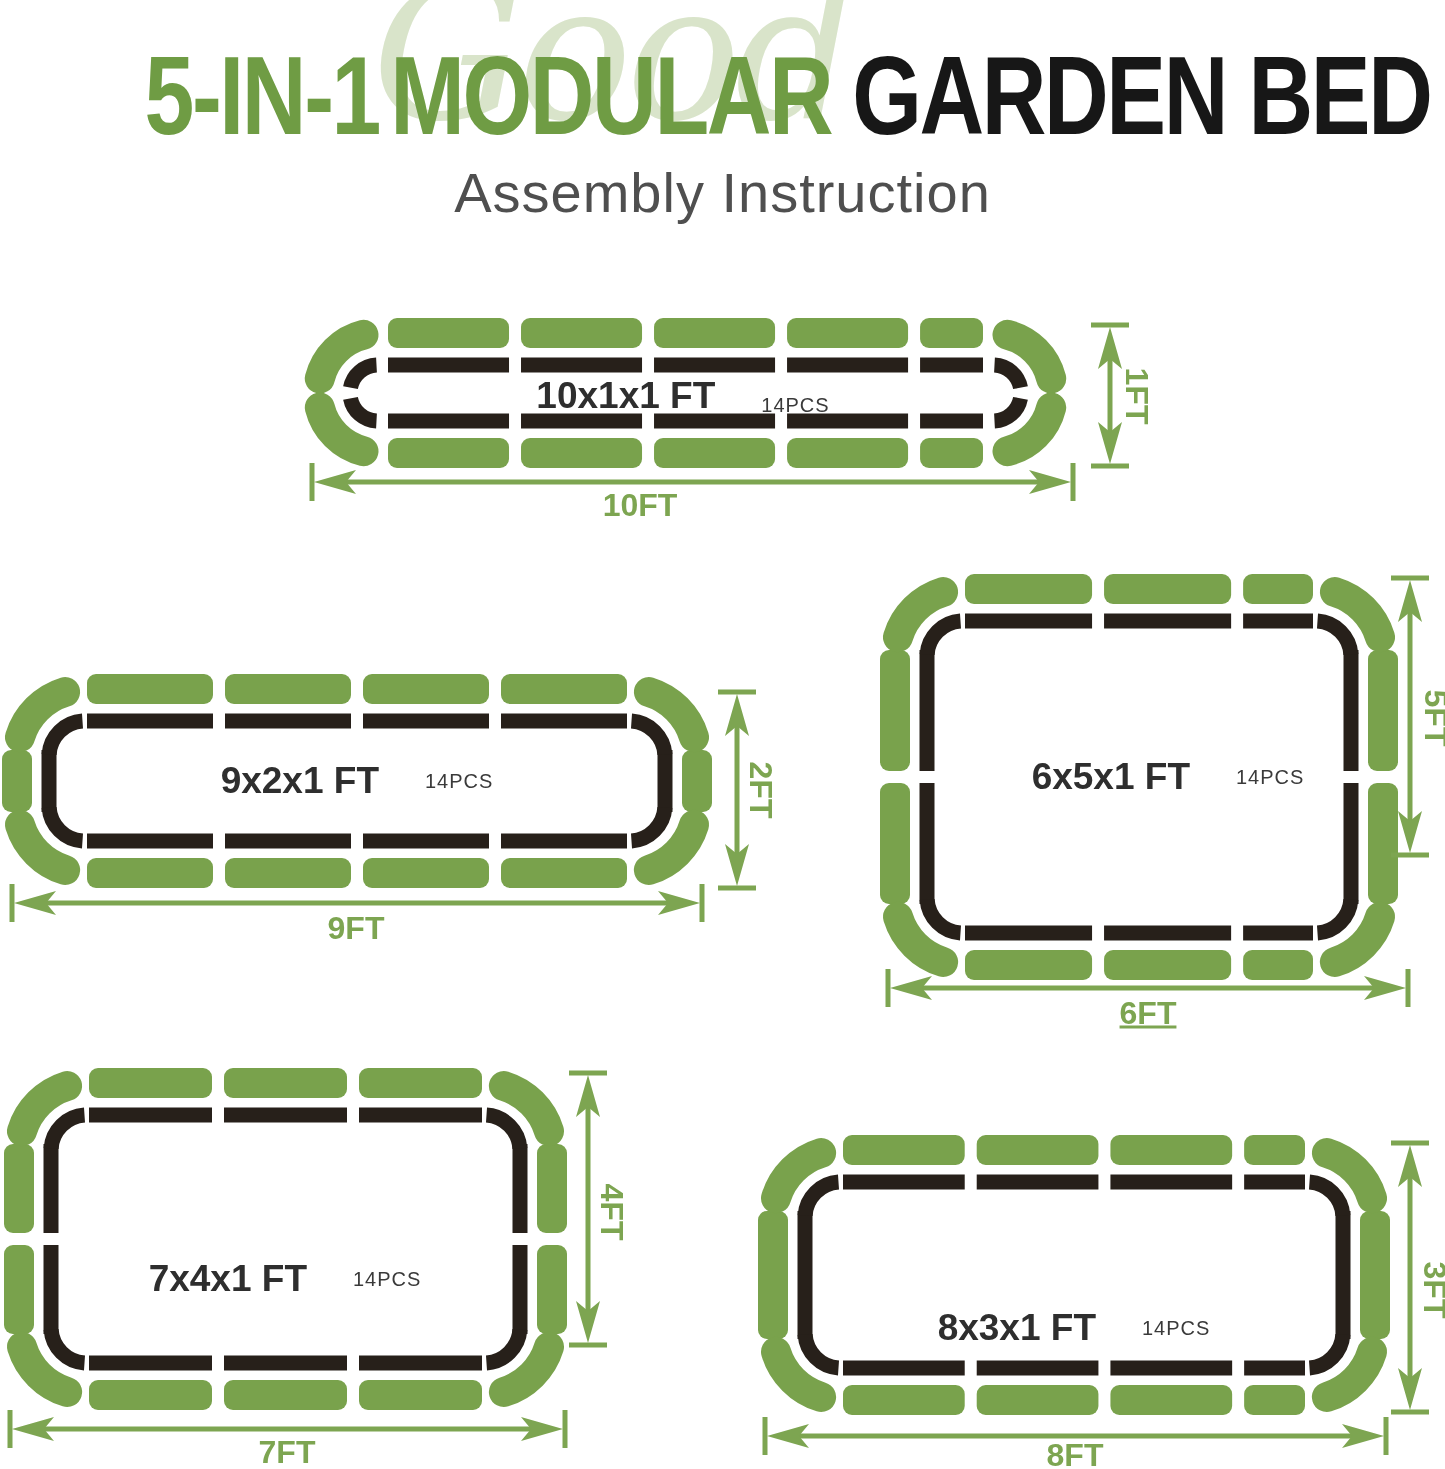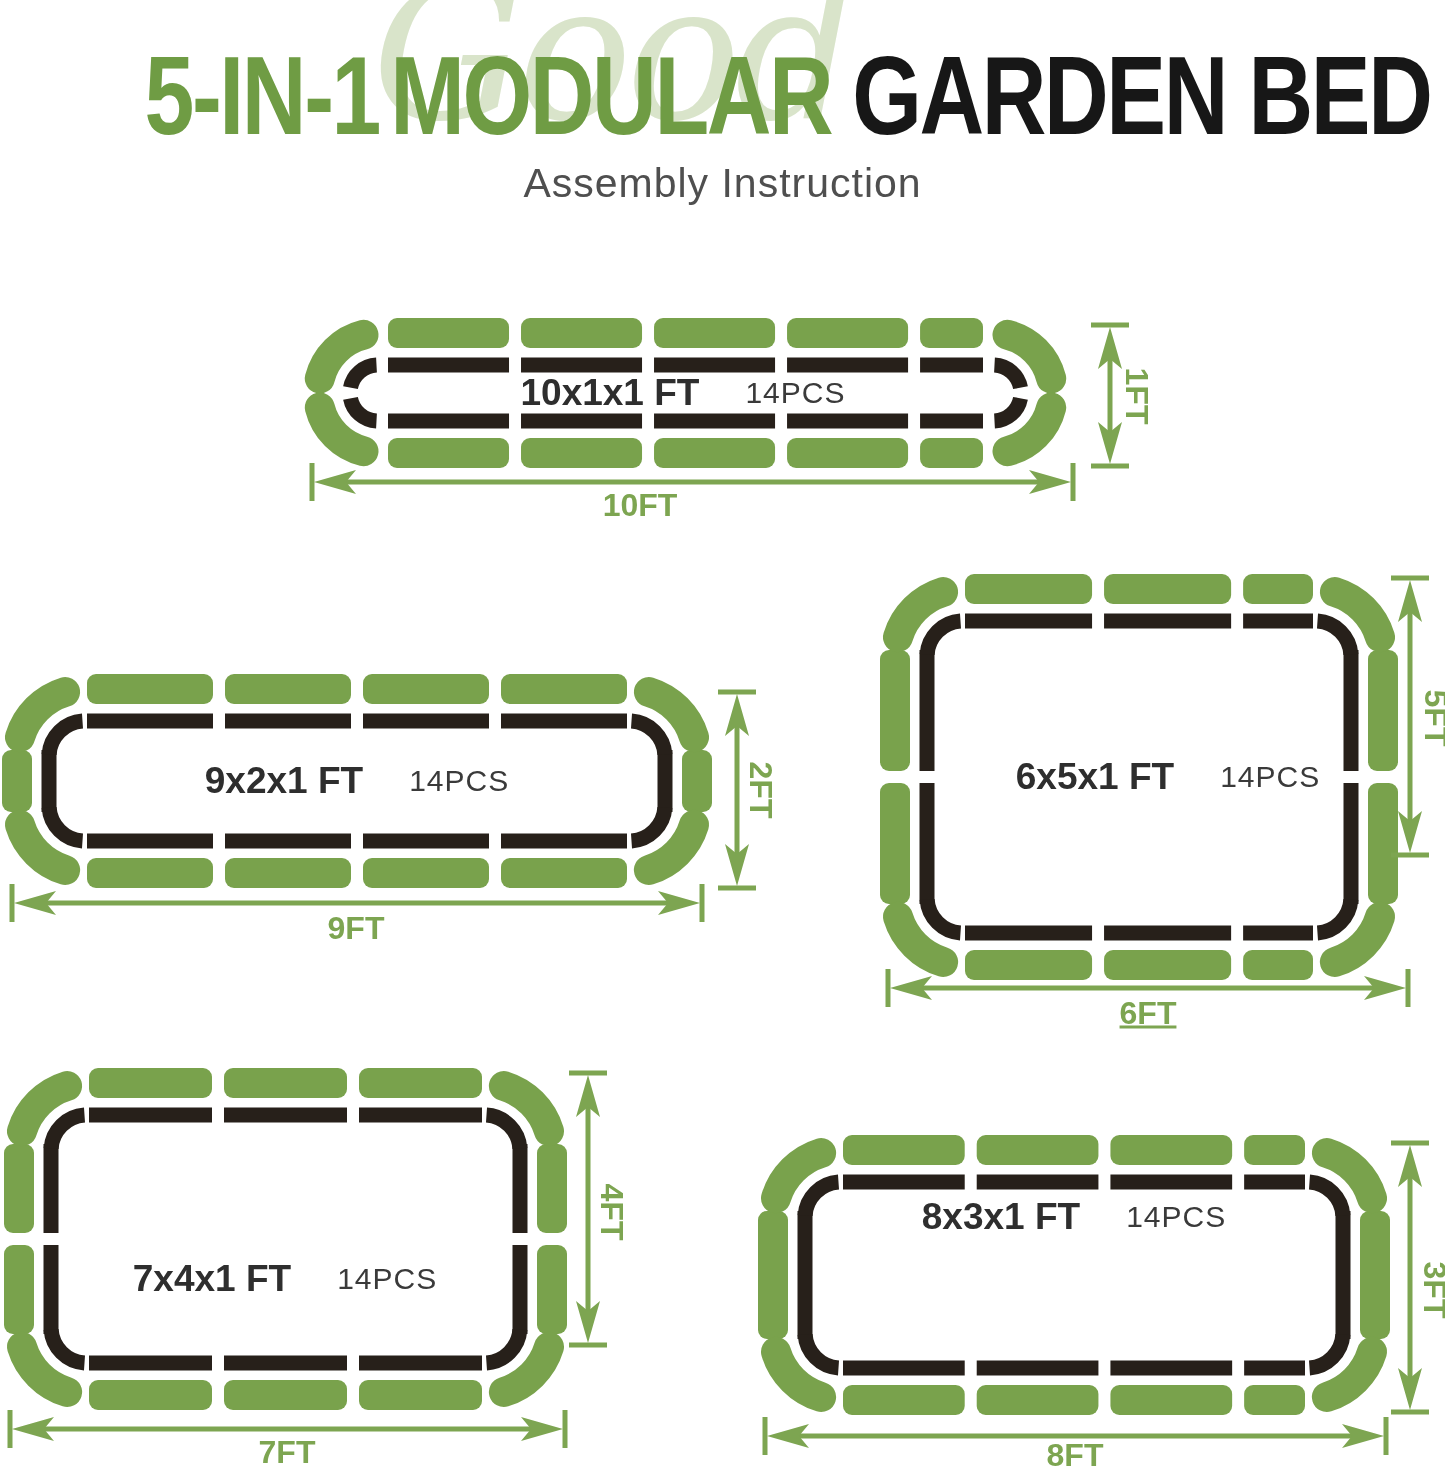--- a/index.html
+++ b/index.html
@@ -11,27 +11,27 @@
              font-style:italic;font-size:190px;letter-spacing:-6px;
              color:var(--watermark-green,#d9e4ca);user-select:none;}
   h1.title{position:absolute;left:0;top:40px;width:100%;margin:0;z-index:1;
            text-align:center;font-size:112px;line-height:1.0;font-weight:bold;
            letter-spacing:-3px;transform:scaleX(.80);transform-origin:50% 50%;
            white-space:nowrap;}
   h1.title .t-green{color:var(--title-green,#6f9c44);}
   h1.title .t-dark{color:#171717;margin-left:26px;}
   h1.title .t-mid{margin-left:14px;}
   .subtitle{position:absolute;left:0;top:160px;width:100%;z-index:1;text-align:center;
-            font-size:41px;font-weight:400;color:#4f4f4f;letter-spacing:1px;}
+            font-size:56px;font-weight:400;color:#4f4f4f;letter-spacing:1px;}
   
   svg.diagram{position:absolute;left:0;top:0;z-index:1;}
   .bed-label{position:absolute;z-index:2;display:flex;align-items:center;justify-content:center;
              width:480px;height:48px;pointer-events:none;}
   .bed-label .size{font-size:37px;font-weight:bold;color:#2e2e2e;letter-spacing:0px;}
-  .bed-label .pcs{font-size:30px;font-weight:400;color:#3a3a3a;margin-left:46px;letter-spacing:1px;}
+  .bed-label .pcs{font-size:20px;font-weight:400;color:#3a3a3a;margin-left:46px;letter-spacing:1px;}
   .dim-label{position:absolute;z-index:2;font-size:32px;font-weight:bold;
              color:var(--arrow-green,#7da551);white-space:nowrap;
              transform:translate(-50%,-50%);}
   .dim-label.rot{transform:translate(-50%,-50%) rotate(90deg);}
 </style>
 </head>
 <body>
 
 <div class="canvas">
 
@@ -257,37 +257,37 @@
       </g>
       <g>
         <line x1="1410" y1="1171" x2="1410" y2="1384" stroke="#7da551" stroke-width="5"></line>
         <line x1="1391" y1="1143" x2="1429" y2="1143" stroke="#7da551" stroke-width="5"></line>
         <line x1="1391" y1="1412" x2="1429" y2="1412" stroke="#7da551" stroke-width="5"></line>
         <polygon points="1410.0,1145.0 1422.0,1187.0 1410.0,1177.0 1398.0,1187.0" fill="#7da551"></polygon>
         <polygon points="1410.0,1410.0 1398.0,1368.0 1410.0,1378.0 1422.0,1368.0" fill="#7da551"></polygon>
       </g>
     </svg>
 
-  <div class="bed-label" style="left:443px;top:369px;">
+  <div class="bed-label" style="left:443px;top:369px;align-items:flex-end;">
     <span class="size">10x1x1 FT</span>
     <span class="pcs">14PCS</span>
   </div>
   <div class="bed-label" style="left:117px;top:757px;">
     <span class="size">9x2x1 FT</span>
     <span class="pcs">14PCS</span>
   </div>
   <div class="bed-label" style="left:928px;top:753px;">
     <span class="size">6x5x1 FT</span>
     <span class="pcs">14PCS</span>
   </div>
   <div class="bed-label" style="left:45px;top:1215px;margin-top:40px;">
     <span class="size">7x4x1 FT</span>
     <span class="pcs">14PCS</span>
   </div>
-  <div class="bed-label" style="left:834px;top:1193px;align-items:center;">
+  <div class="bed-label" style="left:834px;top:1304px;align-items:center;">
     <span class="size">8x3x1 FT</span>
     <span class="pcs">14PCS</span>
   </div>
 
   <div class="dim-label" style="left:640px;top:505px;">10FT</div>
   <div class="dim-label rot" style="left:1136px;top:396px;">1FT</div>
   <div class="dim-label" style="left:356px;top:928px;text-align:center;">9FT</div>
   <div class="dim-label rot" style="left:760px;top:790px;">2FT</div>
   <div class="dim-label" style="left:1148px;top:1013px;text-decoration:underline;">6FT</div>
   <div class="dim-label rot" style="left:1435px;top:718px;">5FT</div>

